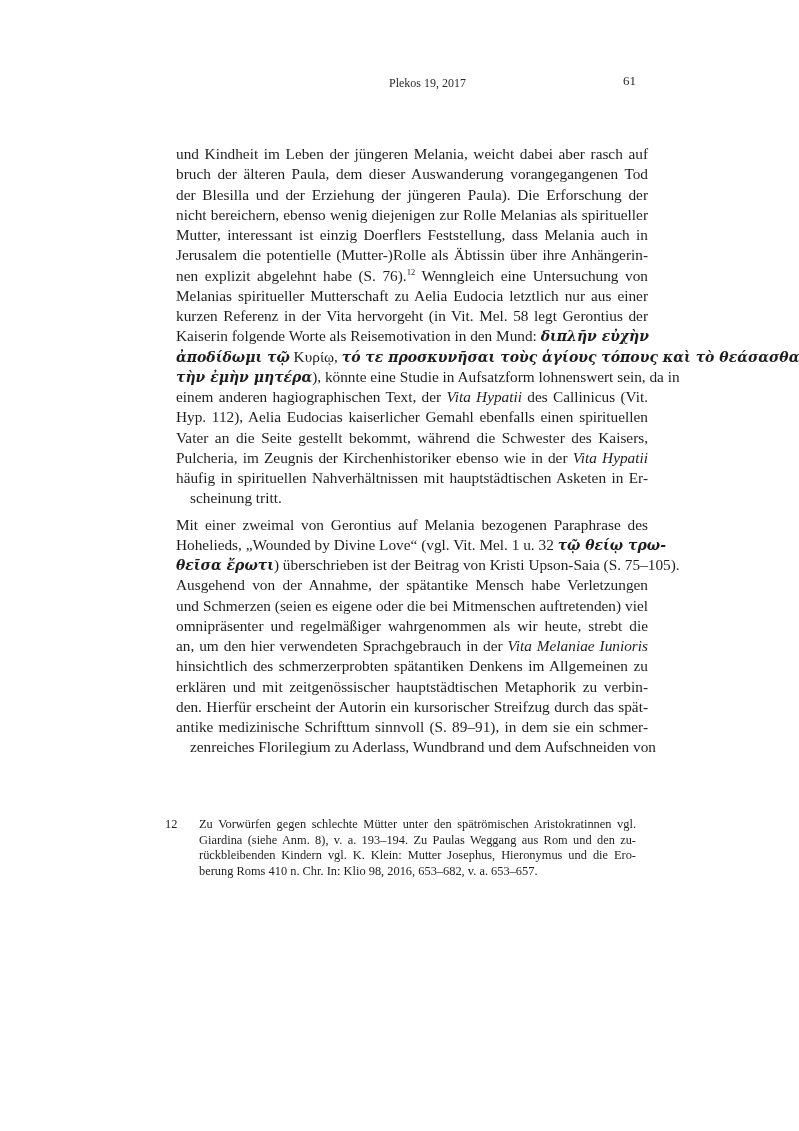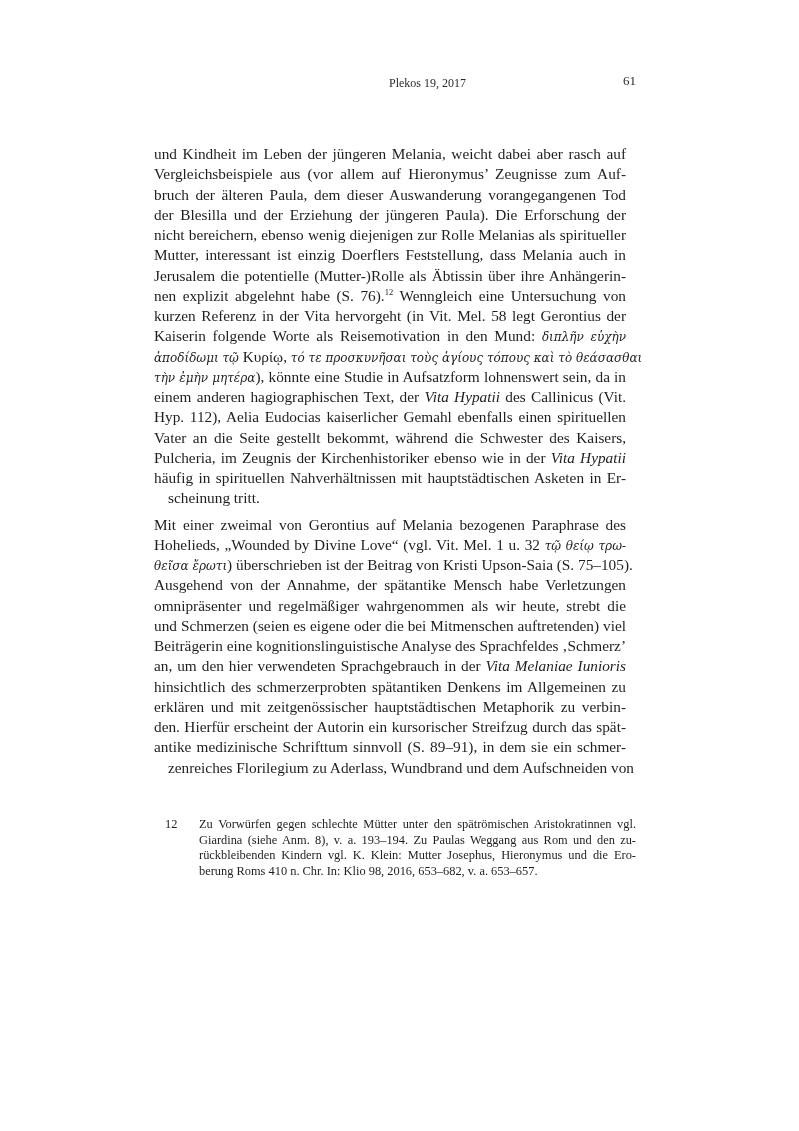--- a/index.html
+++ b/index.html
@@ -35,21 +35,21 @@
   .running-head .pageno {
     position: absolute;
     left: 610px;
     width: 26px;
     text-align: right;
     top: 0px;
     font-size: 13px;
   }
   .body-text {
     position: absolute;
-    left: 154px;
+    left: 176px;
     top: 144px;
     width: 472px;
     font-size: 15.3px;
     line-height: 20.25px;
     text-align: justify;
     hyphens: manual;
   }
   .body-text p {
     margin: 0;
   }
@@ -64,21 +64,22 @@
     height: 20.25px;
     overflow: visible;
   }
   .line.last {
     text-align-last: left;
     margin-left: 14px;
   }
   .greek {
     font-family: "DejaVu Serif", serif;
     font-style: italic;
-    font-size: 12px;
+    font-size: 14px;
+    font-weight: bold;
   }
   .it {
     font-style: italic;
   }
   sup.fnref {
     font-size: 8.5px;
     vertical-align: 6px;
     line-height: 0;
   }
   .footnotes {
@@ -113,46 +114,45 @@
 <body>
 
 <div class="running-head">
   <span class="journal">Plekos 19, 2017</span>
   <span class="pageno">61</span>
 </div>
 
 <div class="body-text">
   <p>
       <span class="line">und Kindheit im Leben der jüngeren Melania, weicht dabei aber rasch auf</span>
-      <span class="line">Vergleichsbeispiele aus (vor allem auf Hieronymus’ Zeugnisse zum Auf-</span>
       <span class="line">bruch der älteren Paula, dem dieser Auswanderung vorangegangenen Tod</span>
       <span class="line">der Blesilla und der Erziehung der jüngeren Paula). Die Erforschung der</span>
       <span class="line">nicht bereichern, ebenso wenig diejenigen zur Rolle Melanias als spiritueller</span>
       <span class="line">Mutter, interessant ist einzig Doerflers Feststellung, dass Melania auch in</span>
       <span class="line">Jerusalem die potentielle (Mutter-)Rolle als Äbtissin über ihre Anhängerin-</span>
       <span class="line"><span>nen explizit abgelehnt habe (S. 76).</span><sup class="fnref">12</sup><span> Wenngleich eine Untersuchung von</span></span>
+      <span class="line">Melanias spiritueller Mutterschaft zu Aelia Eudocia letztlich nur aus einer</span>
       <span class="line">kurzen Referenz in der Vita hervorgeht (in Vit. Mel. 58 legt Gerontius der</span>
       <span class="line"><span>Kaiserin folgende Worte als Reisemotivation in den Mund: </span><span class="greek">διπλῆν εὐχὴν</span></span>
       <span class="line"><span class="greek">ἀποδίδωμι τῷ</span><span> Κυρίῳ, </span><span class="greek">τό τε προσκυνῆσαι τοὺς ἁγίους τόπους καὶ τὸ θεάσασθαι</span></span>
       <span class="line"><span class="greek">τὴν ἐμὴν μητέρα</span><span>), könnte eine Studie in Aufsatzform lohnenswert sein, da in</span></span>
       <span class="line"><span>einem anderen hagiographischen Text, der </span><span class="it">Vita Hypatii</span><span> des Callinicus (Vit.</span></span>
       <span class="line">Hyp. 112), Aelia Eudocias kaiserlicher Gemahl ebenfalls einen spirituellen</span>
       <span class="line">Vater an die Seite gestellt bekommt, während die Schwester des Kaisers,</span>
       <span class="line"><span>Pulcheria, im Zeugnis der Kirchenhistoriker ebenso wie in der </span><span class="it">Vita Hypatii</span></span>
       <span class="line">häufig in spirituellen Nahverhältnissen mit hauptstädtischen Asketen in Er-</span>
       <span class="line last">scheinung tritt.</span>
     </p>
   <p>
       <span class="line">Mit einer zweimal von Gerontius auf Melania bezogenen Paraphrase des</span>
       <span class="line"><span>Hohelieds, „Wounded by Divine Love“ (vgl. Vit. Mel. 1 u. 32 </span><span class="greek">τῷ θείῳ τρω-</span></span>
       <span class="line"><span class="greek">θεῖσα ἔρωτι</span><span>) überschrieben ist der Beitrag von Kristi Upson-Saia (S. 75–105).</span></span>
       <span class="line">Ausgehend von der Annahme, der spätantike Mensch habe Verletzungen</span>
+      <span class="line">und Schmerzen (seien es eigene oder die bei Mitmenschen auftretenden) viel</span>
       <span class="line">omnipräsenter und regelmäßiger wahrgenommen als wir heute, strebt die</span>
-      <span class="line">und Schmerzen (seien es eigene oder die bei Mitmenschen auftretenden) viel</span>
-      <span class="line">Beiträgerin eine kognitionslinguistische Analyse des Sprachfeldes ‚Schmerz’</span>
       <span class="line"><span>an, um den hier verwendeten Sprachgebrauch in der </span><span class="it">Vita Melaniae Iunioris</span></span>
       <span class="line">hinsichtlich des schmerzerprobten spätantiken Denkens im Allgemeinen zu</span>
       <span class="line">erklären und mit zeitgenössischer hauptstädtischen Metaphorik zu verbin-</span>
       <span class="line">den. Hierfür erscheint der Autorin ein kursorischer Streifzug durch das spät-</span>
       <span class="line">antike medizinische Schrifttum sinnvoll (S. 89–91), in dem sie ein schmer-</span>
       <span class="line last">zenreiches Florilegium zu Aderlass, Wundbrand und dem Aufschneiden von</span>
     </p>
 </div>
 
 <div class="footnotes">

